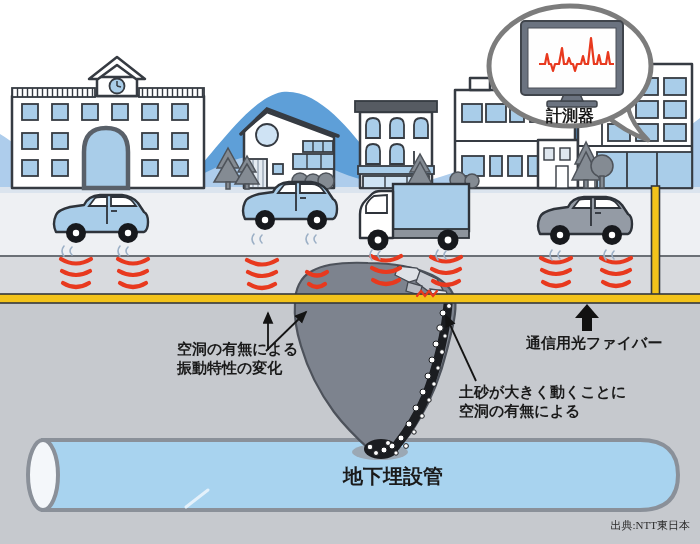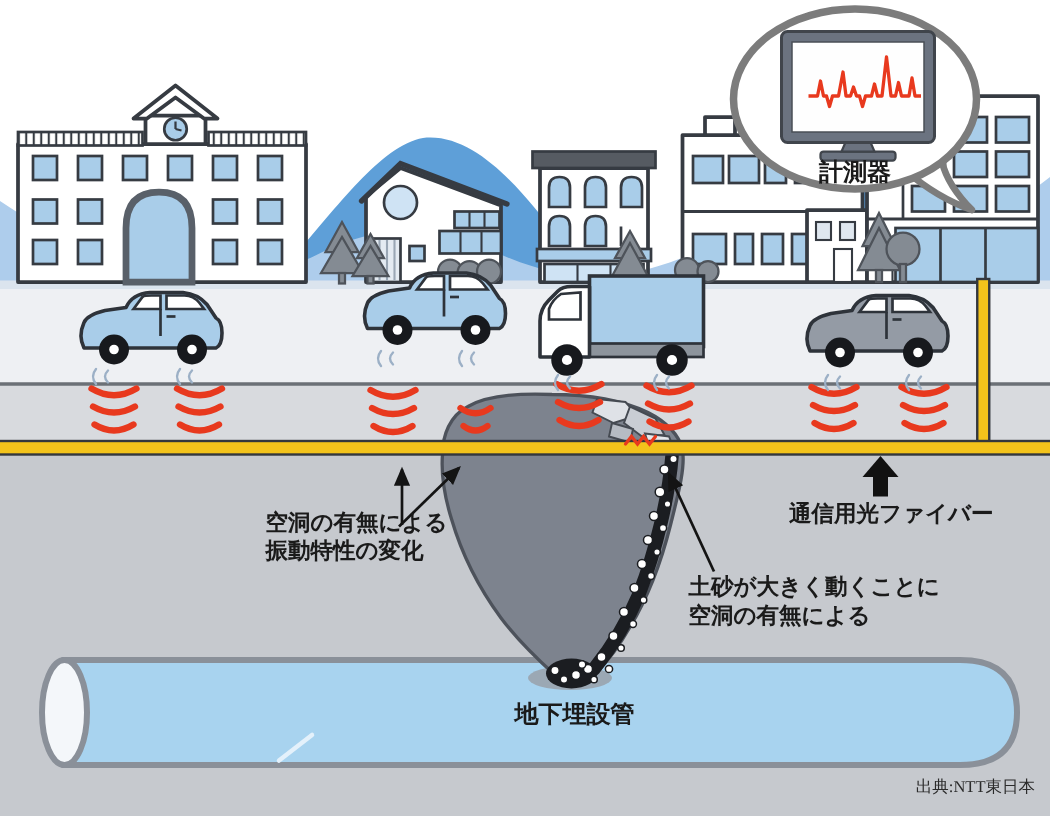--- a/index.html
+++ b/index.html
@@ -28,21 +28,21 @@
   .carwin{fill:#fff;stroke:#2e333a;stroke-width:1.8;}
   .carline{stroke:#2e333a;stroke-width:1.8;}
   .tire{fill:#17191d;}
   .hub{fill:#fff;}
   .label{position:absolute;color:#1a1a1a;font-size:15px;font-weight:600;line-height:19px;white-space:nowrap;}
   .label-center{text-align:center;}
   #lbl-instrument{left:510px;top:106px;width:120px;font-size:16px;font-weight:700;}
   #lbl-cavity{left:177px;top:340px;}
   #lbl-fiber{left:526px;top:334px;}
   #lbl-soil{left:459px;top:383px;}
-  #lbl-pipe{left:343px;top:467px;font-size:16px;}
+  #lbl-pipe{left:343px;top:467px;font-size:20px;}
   #lbl-source{right:10px;top:516px;font-size:11px;font-weight:500;color:#2b2b2b;}
 </style>
 </head>
 <body>
 
 <div id="stage">
 
 <svg id="scene" width="700" height="544" viewBox="0 0 700 544">
   <defs>
     <pattern id="hatch" width="5" height="9" patternUnits="userSpaceOnUse">

